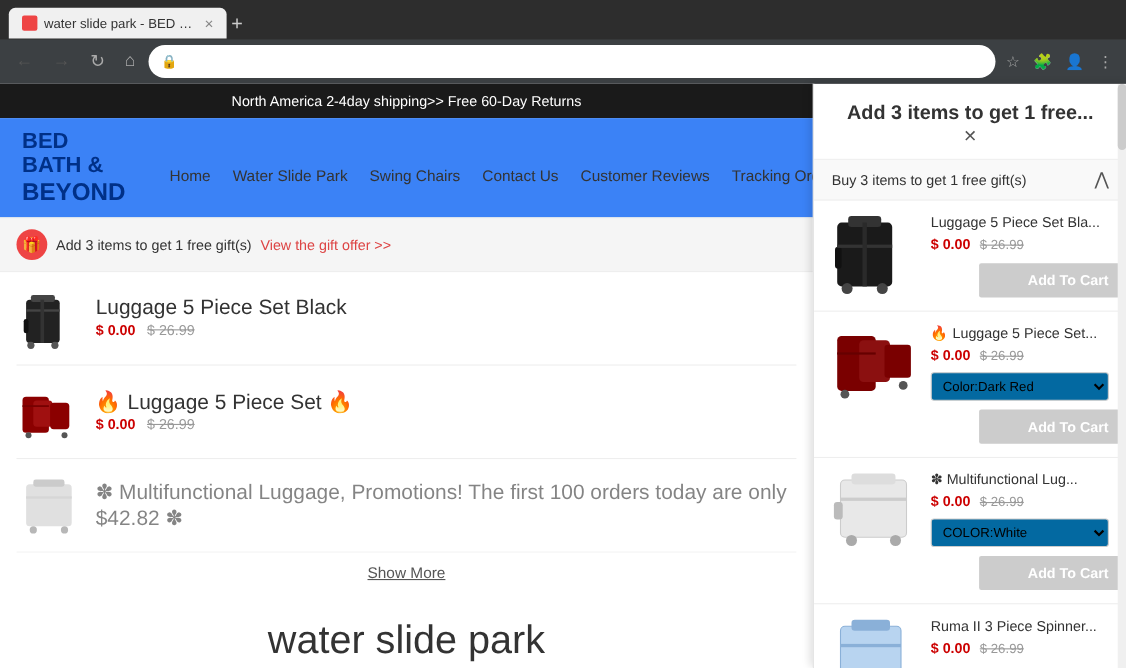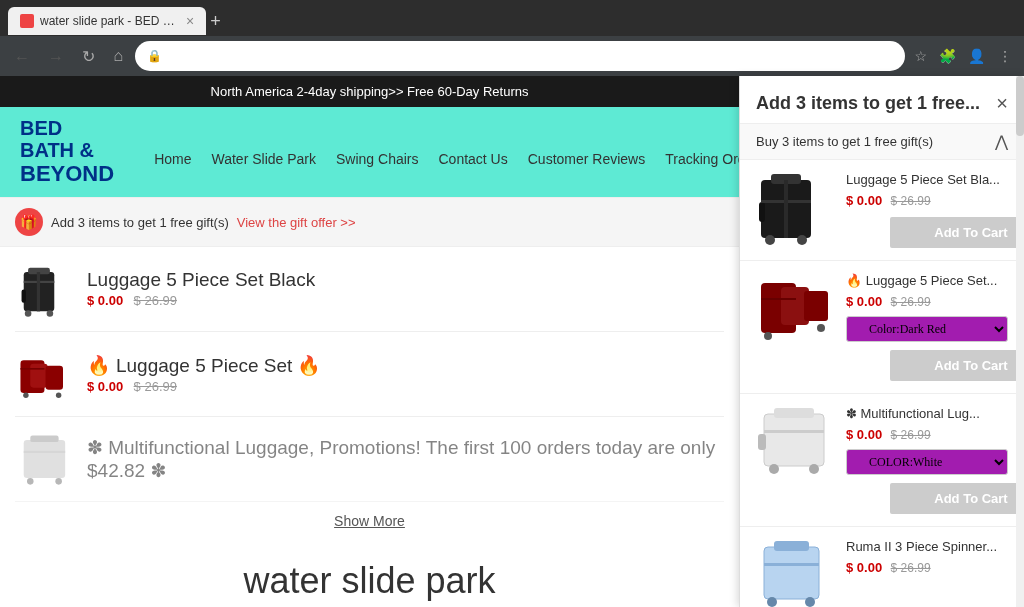--- a/index.html
+++ b/index.html
@@ -24,21 +24,21 @@
     .nav-action-btn { background: none; border: none; color: #aaa; font-size: 14px; cursor: pointer; padding: 4px; border-radius: 50%; }
 
     
     .page-wrapper { display: flex; height: calc(607px - 76px); }
     .main-content { flex: 1; overflow-y: auto; background: #fff; }
 
     
     .announcement-bar { background: #1a1a1a; color: #fff; text-align: center; padding: 8px; font-size: 13px; }
 
     
-    .site-header { display: flex; align-items: center; padding: 10px 20px; background: #5eead4; border-bottom: 1px solid #eee; }
+    .site-header { display: flex; align-items: center; padding: 10px 20px; background: #3b82f6; border-bottom: 1px solid #eee; }
     .logo { margin-right: 40px; }
     .logo-text { font-size: 20px; font-weight: 900; color: #003087; line-height: 1.1; }
     .logo-beyond { color: #003087; font-size: 22px; font-weight: 900; }
     .site-nav { display: flex; gap: 20px; font-size: 14px; }
     .site-nav a { text-decoration: none; color: #333; white-space: nowrap; margin-top: 14px; }
 
     
     .cart-overlay { width: 285px; background: #fff; border-left: 1px solid #ddd; height: 100%; overflow-y: auto; box-shadow: -2px 0 8px rgba(0,0,0,0.15); flex-shrink: 0; position: relative; }
     .scrollbar-track { position: absolute; right: 0; top: 0; width: 8px; height: 100%; background: #f0f0f0; }
     .scrollbar-thumb { position: absolute; right: 0; top: 0; width: 8px; height: 60px; background: #ccc; border-radius: 4px; }
@@ -57,35 +57,35 @@
     .product-name { font-size: 19px; color: #333; font-weight: 500; }
     .product-price-new { color: #cc0000; font-size: 13px; font-weight: 600; }
     .product-price-old { color: #999; font-size: 13px; text-decoration: line-through; margin-left: 6px; }
 
     .show-more { text-align: center; padding: 10px 0; }
     .show-more a { font-size: 14px; color: #555; text-decoration: underline; cursor: pointer; }
 
     .page-heading { text-align: center; font-size: 36px; font-weight: 300; color: #333; padding: 20px 0 10px; }
 
     
-    .cart-header { display: flex; align-items: center; justify-content: space-between; padding: 16px 16px 8px; border-bottom: 1px solid #eee; }
+    .cart-header { display: flex; align-items: center; justify-content: space-between; padding: 16px 16px 8px; border-bottom: 1px solid #eee; flex-direction: column; }
     .cart-title { font-size: 18px; font-weight: 600; color: #333; }
     .cart-close { background: none; border: none; font-size: 20px; color: #555; cursor: pointer; }
 
     .cart-promo { display: flex; align-items: center; justify-content: space-between; padding: 8px 16px; background: #f9f9f9; border-bottom: 1px solid #eee; font-size: 13px; color: #333; cursor: pointer; }
     .chevron-up { font-size: 16px; color: #555; }
 
     .cart-item { padding: 12px 16px; border-bottom: 1px solid #eee; }
     .cart-item-row { display: flex; gap: 10px; align-items: flex-start; justify-content: center; }
     .cart-item-img { width: 80px; height: 75px; flex-shrink: 0; display: flex; align-items: center; justify-content: center; }
     .cart-item-details { flex: 1; }
     .cart-item-name { font-size: 13px; color: #333; font-weight: 500; margin-bottom: 4px; }
     .cart-item-price-new { color: #cc0000; font-size: 13px; font-weight: 600; }
     .cart-item-price-old { color: #999; font-size: 12px; text-decoration: line-through; margin-left: 4px; }
-    .cart-select { width: 100%; margin-top: 6px; padding: 4px 18px; font-size: 12px; border: 1px solid #ccc; border-radius: 3px; background: #a21caf; font-family: Liberation Serif, serif; }
+    .cart-select { width: 100%; margin-top: 6px; padding: 4px 6px; font-size: 12px; border: 1px solid #ccc; border-radius: 3px; background: #0369a1; }
     .add-to-cart-btn { display: block; width: 100%; margin-top: 8px; padding: 8px; background: #ccc; color: #fff; border: none; font-size: 13px; font-weight: 600; cursor: pointer; border-radius: 2px; text-align: center; margin-left: 44px; }
 
     
     .luggage-black svg, .luggage-red svg, .luggage-white svg, .luggage-blue svg { width: 100%; height: 100%; }
   </style>
 </head>
 <body>
 
 <div class="browser-chrome">
 

